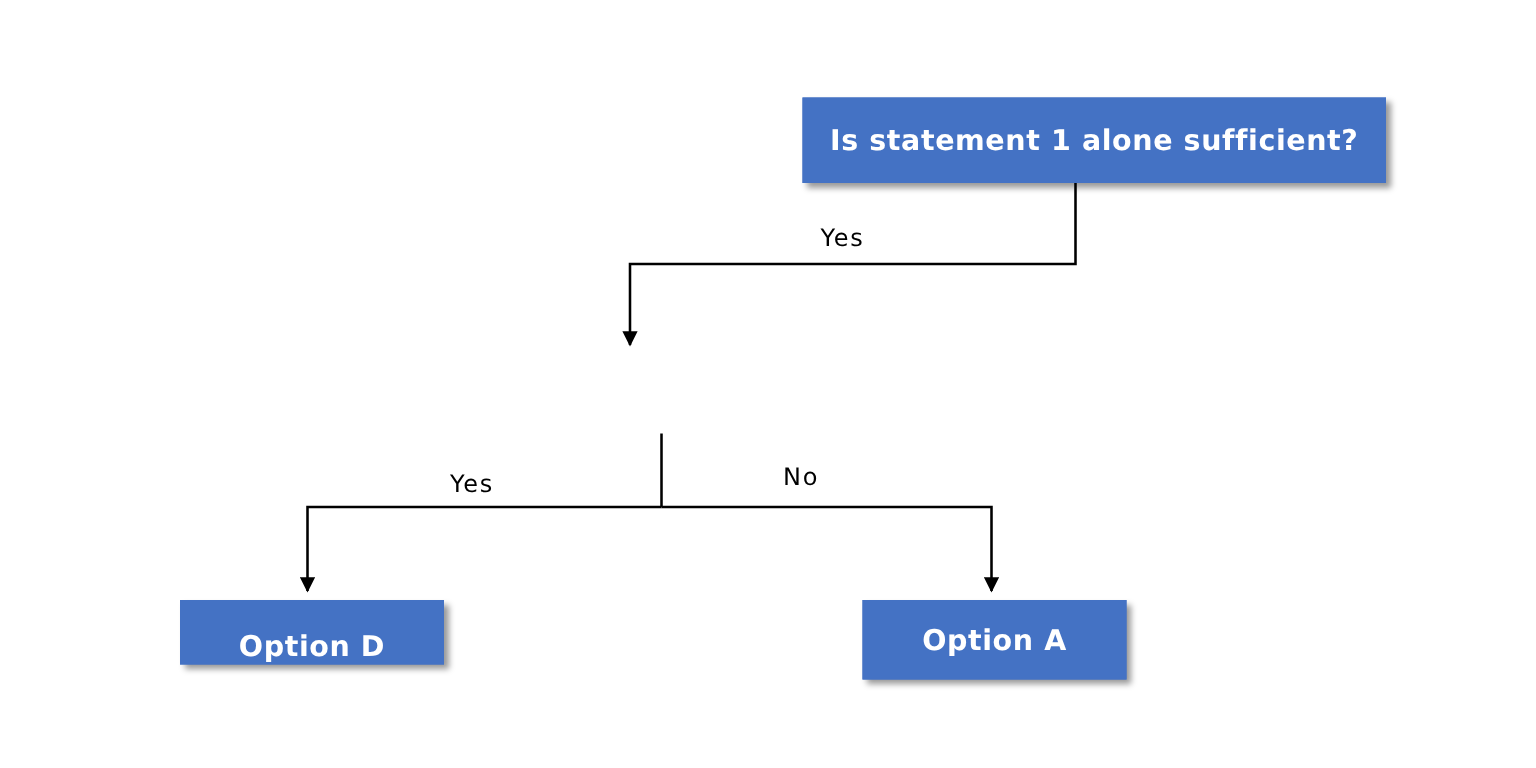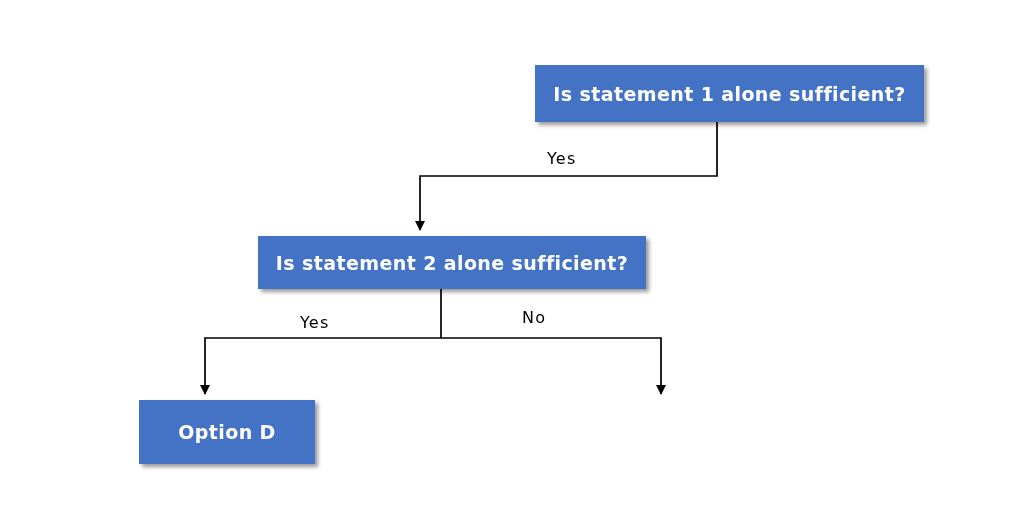--- a/index.html
+++ b/index.html
@@ -68,28 +68,28 @@
 
     <path d="M 441 338 L 205 338 L 205 394" fill="none" stroke="#000000" stroke-width="1.7" marker-end="url(#arrow)"></path>
 
     <path d="M 441 338 L 661 338 L 661 394" fill="none" stroke="#000000" stroke-width="1.7" marker-end="url(#arrow)"></path>
   </svg>
 
   <div class="node node-decision" style="left:524px; top:65px; width:389px; height:57px;">
     <span>Is statement 1 alone sufficient?</span>
   </div>
 
-  <div class="node node-decision" style="left:247px; top:236px; width:388px; height:53px;">
-    <span>Is statement 2 alone sufficient?</span>
-  </div>
 
-  <div class="node node-terminal" style="left:128px; top:400px; width:176px; height:64px;">
+  <div class="node node-terminal" style="left:109px; top:400px; width:176px; height:43px;align-items:flex-end;">
     <span>Option D</span>
   </div>
 
+  <div class="node node-terminal" style="left:564px; top:400px; width:176px; height:53px;">
+    <span>Option A</span>
+  </div>
 
   <div class="edge-label" style="left:547px; top:149px;">Yes</div>
 
   <div class="edge-label" style="left:300px; top:313px;">Yes</div>
 
   <div class="edge-label" style="left:522px; top:308px;">No</div>
 
 </div>
 
 </body></html>

